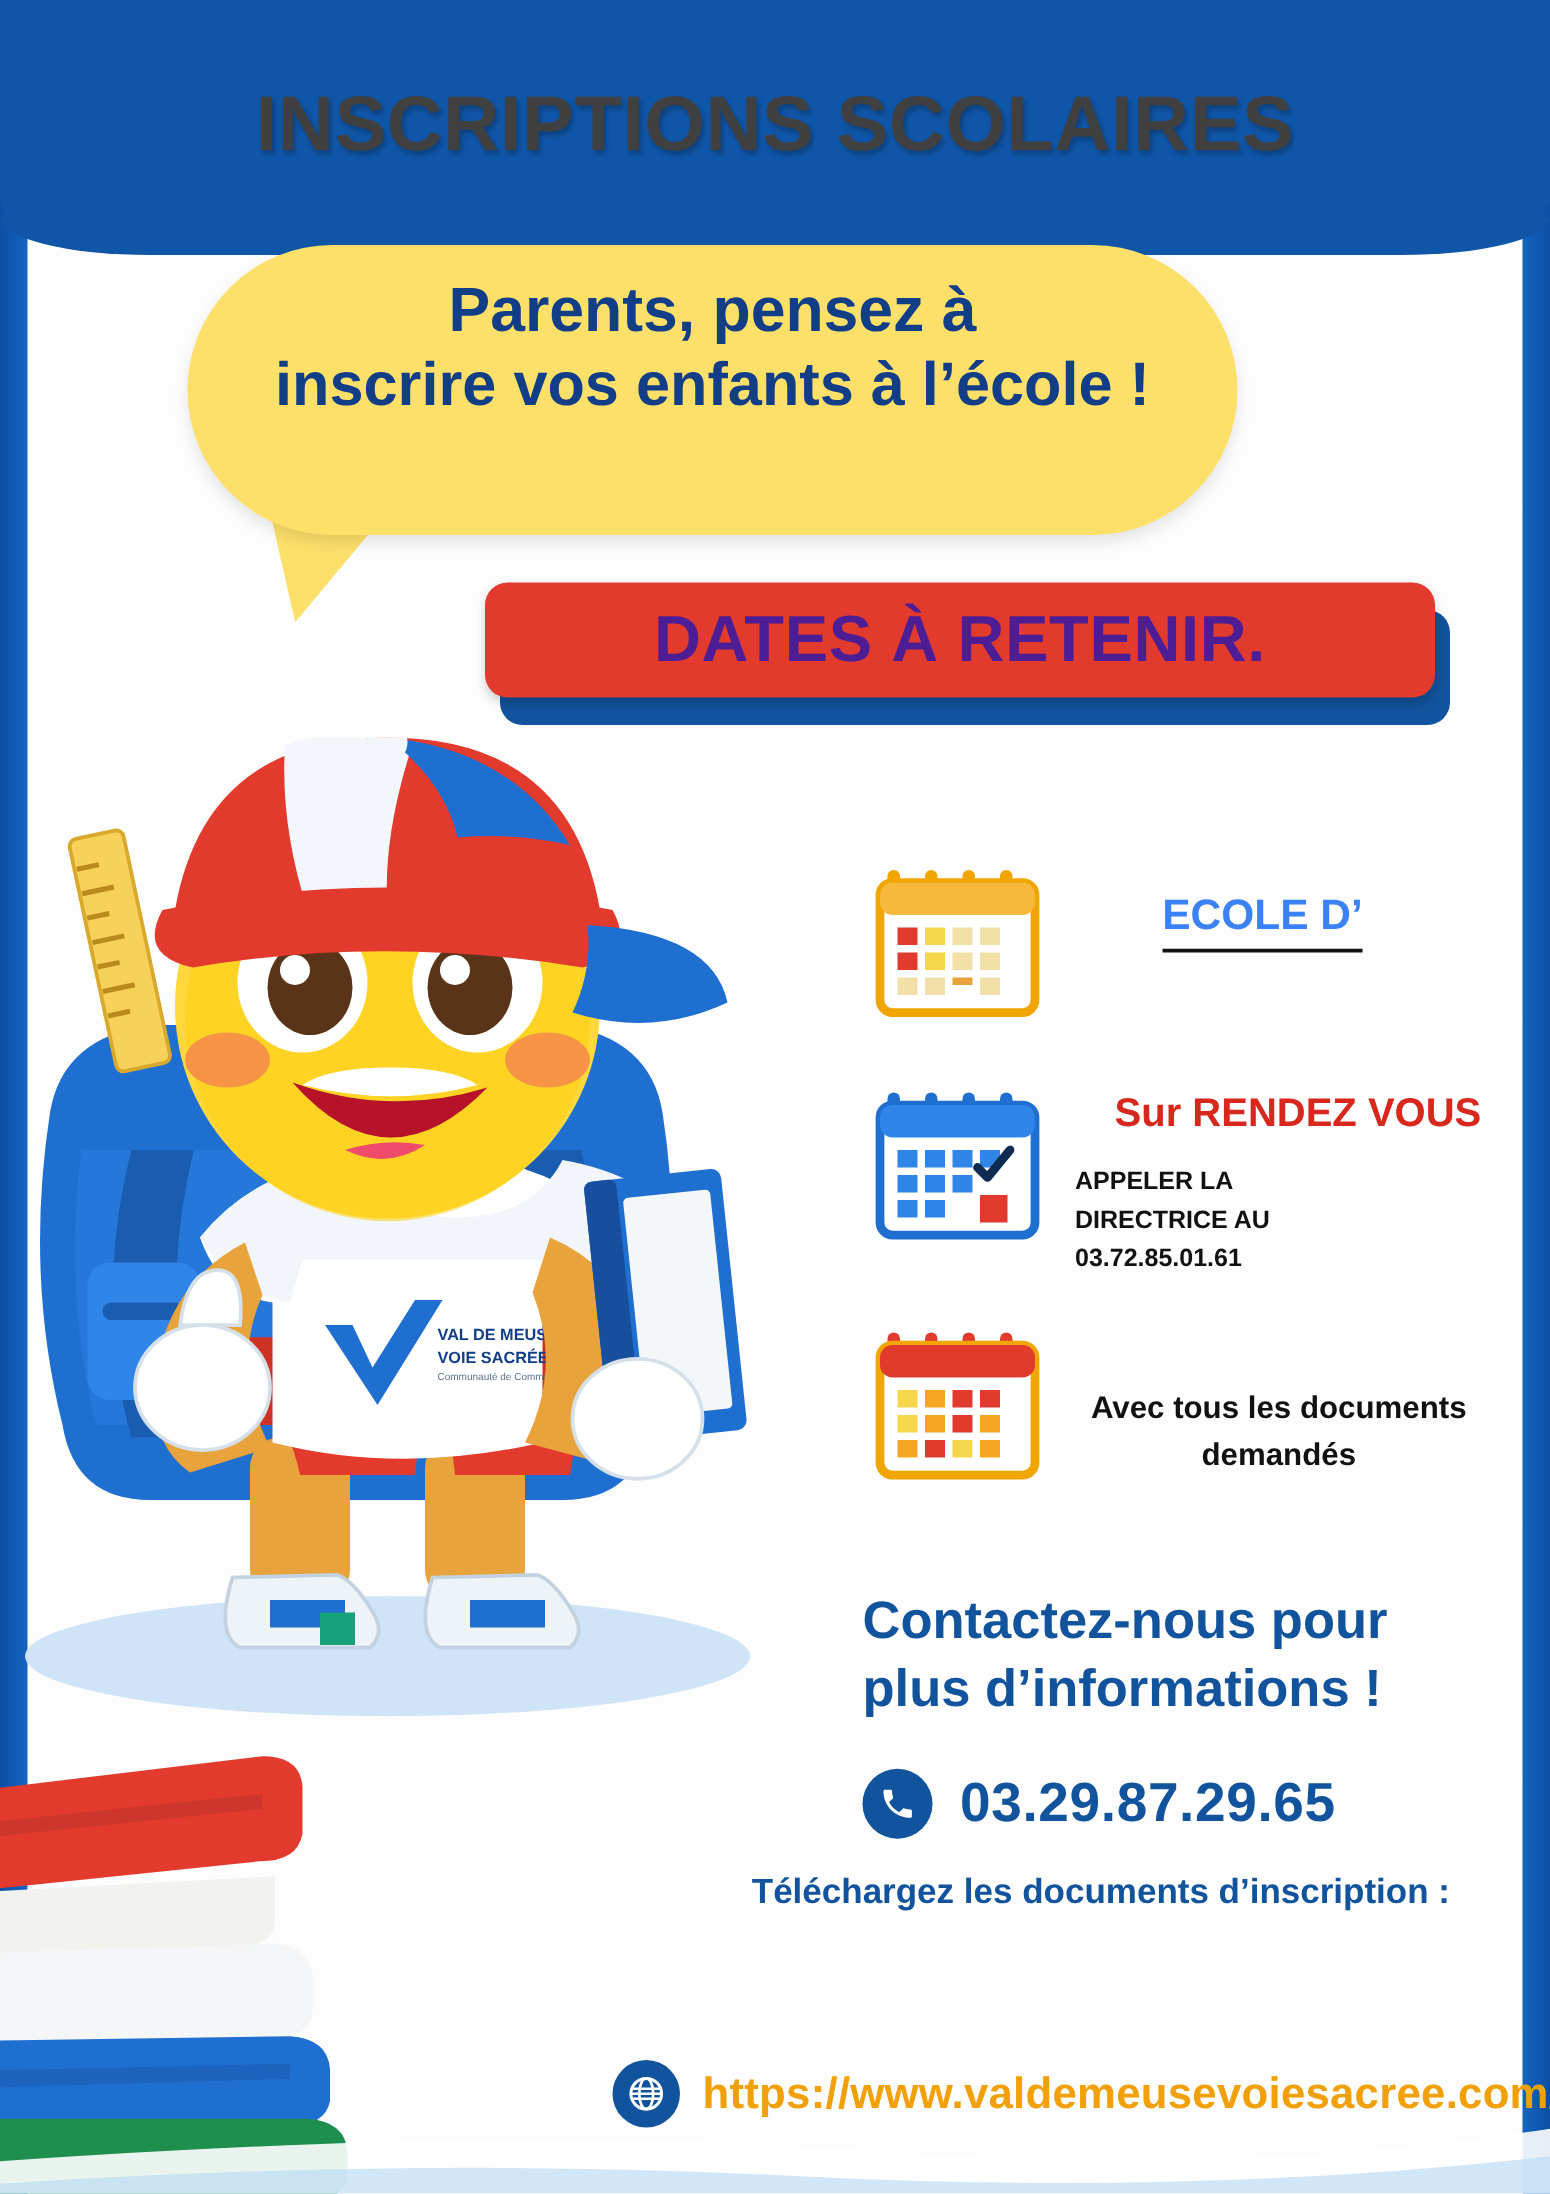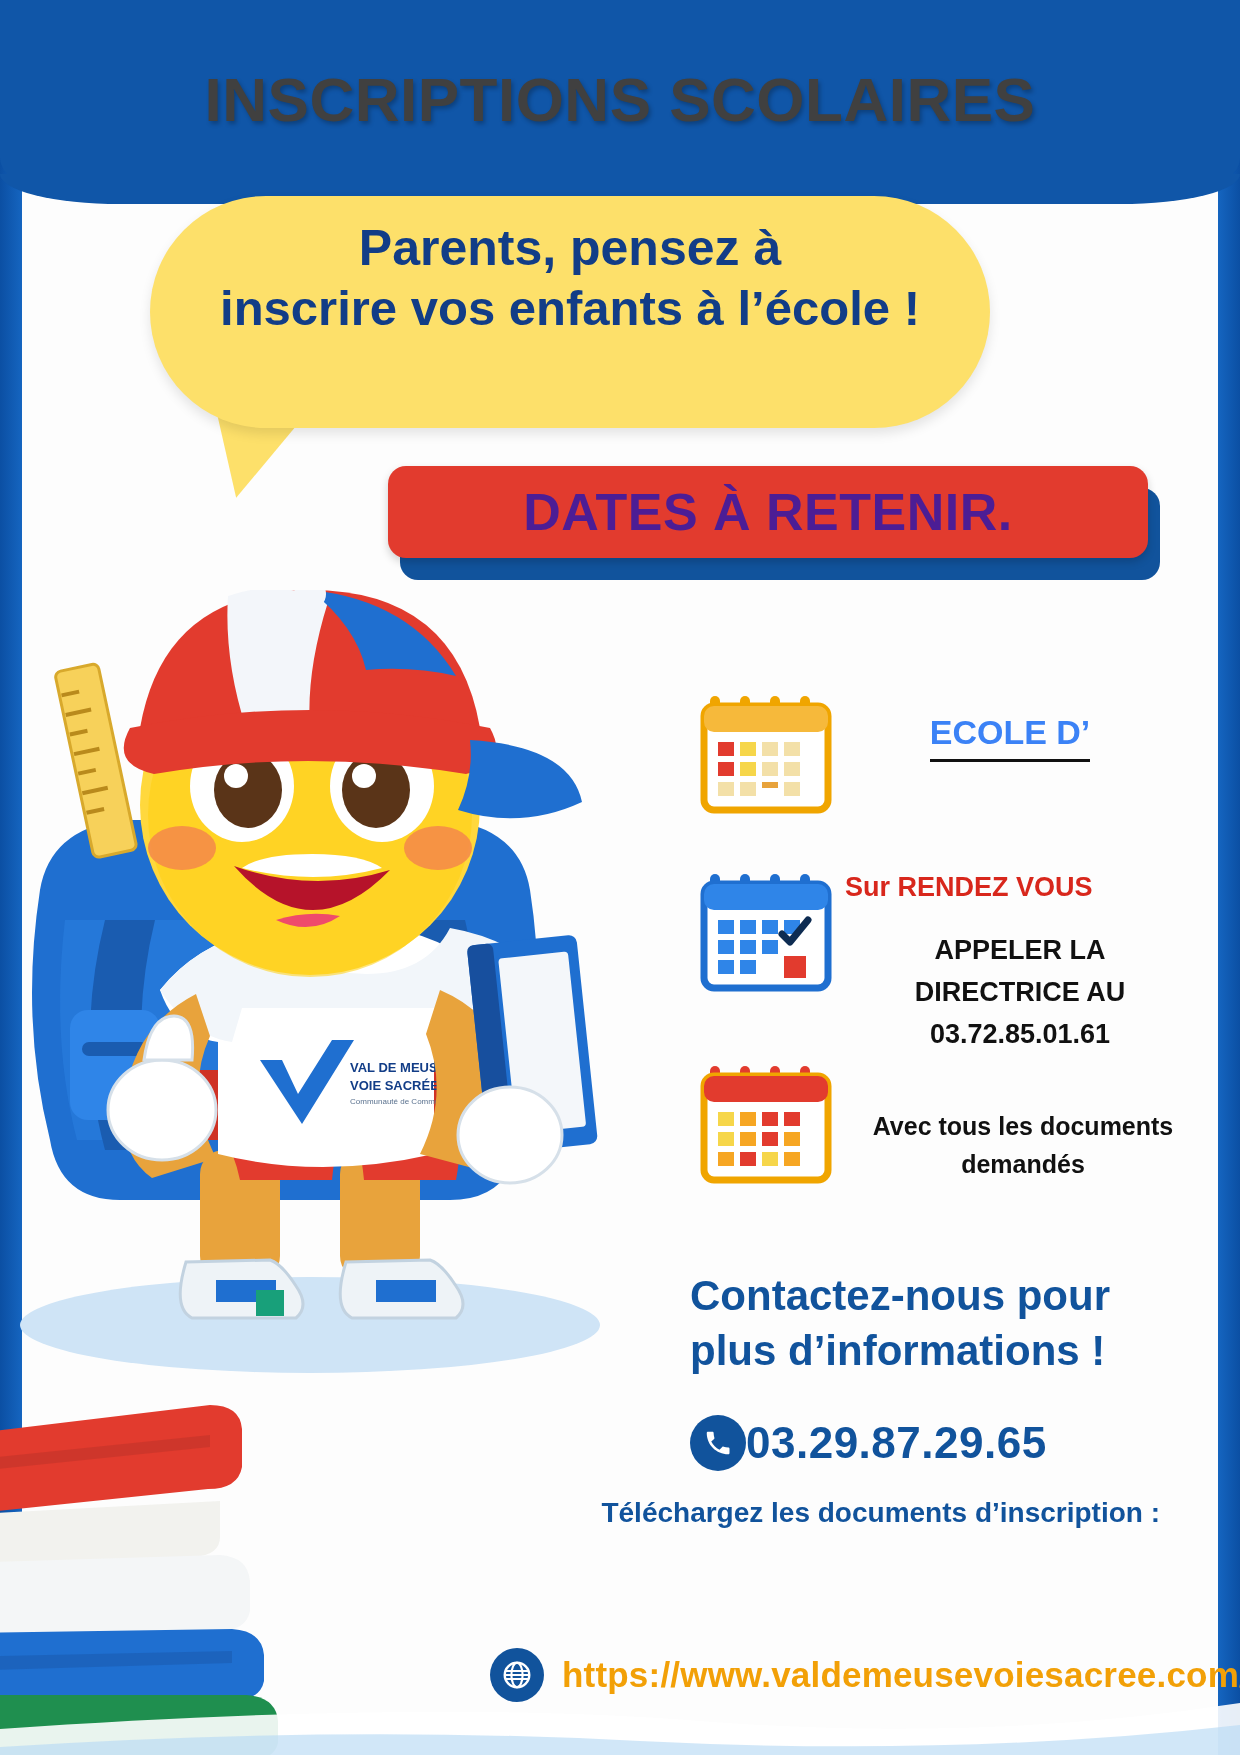--- a/index.html
+++ b/index.html
@@ -152,32 +152,32 @@
   }
   .school-name span {
     display: inline-block;
     border-bottom: 3px solid #111111;
     padding-bottom: 2px;
   }
   .rdv {
     position: absolute;
     left: 845px; top: 872px;
     width: 340px;
-    text-align: left;
+    text-align: right;
     color: #d8271c;
-    font-size: 27px;
+    font-size: 32px;
     font-weight: bold;
   }
   .call-info {
     position: absolute;
     left: 860px; top: 930px;
     width: 320px;
-    text-align: center;
+    text-align: left;
     color: #111111;
-    font-size: 27px;
+    font-size: 20px;
     font-weight: bold;
     line-height: 1.55;
   }
   .docs-note {
     position: absolute;
     left: 838px; top: 1108px;
     width: 370px;
     text-align: center;
     color: #111111;
     font-size: 25px;
@@ -193,20 +193,21 @@
     color: #11539c;
     font-size: 42px;
     font-weight: bold;
     line-height: 1.32;
   }
   .phone-row {
     position: absolute;
     left: 690px; top: 1415px;
     display: flex;
     align-items: center;
+    gap: 22px;
   }
   .phone-badge {
     width: 56px; height: 56px;
     border-radius: 50%;
     background: #11539c;
     display: flex;
     align-items: center;
     justify-content: center;
   }
   .phone-number {

